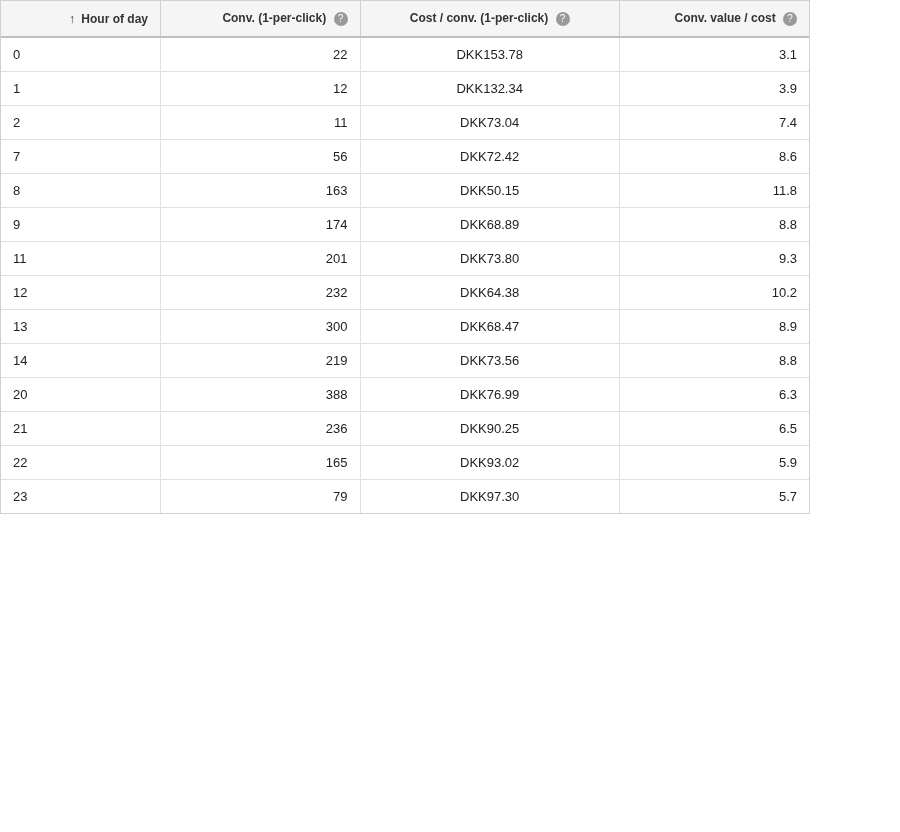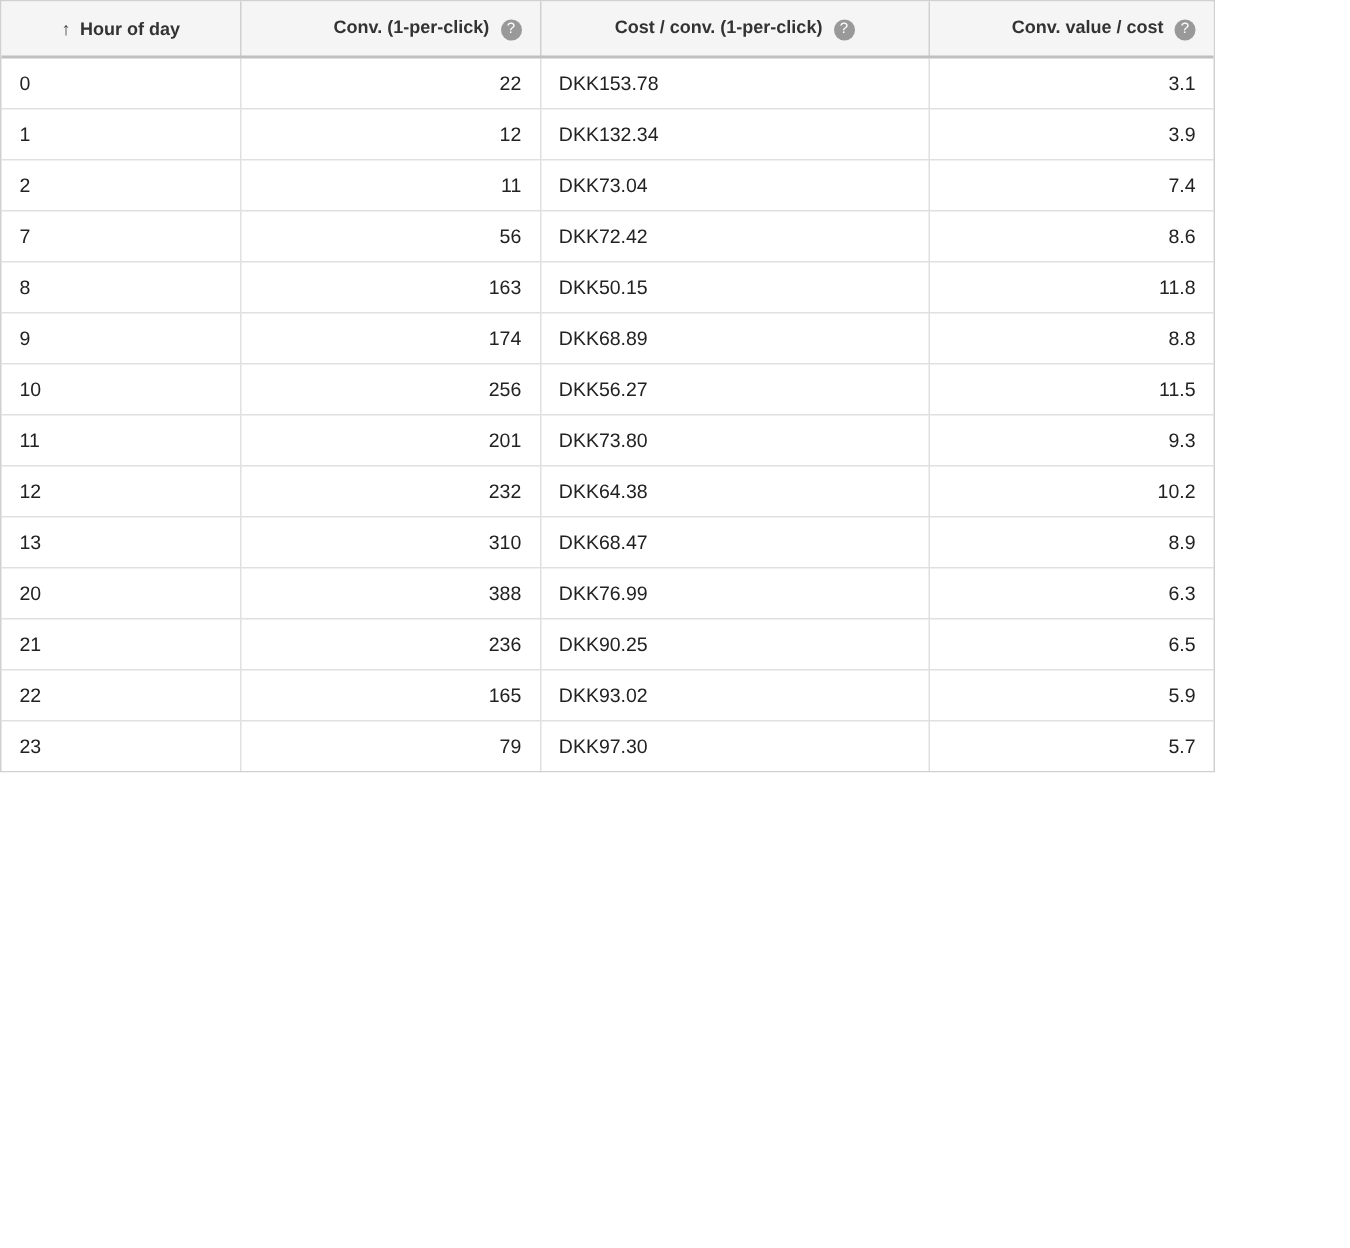--- a/index.html
+++ b/index.html
@@ -27,21 +27,21 @@
       border-collapse: collapse;
     }
 
     thead tr {
       background: #f5f5f5;
       border-bottom: 2px solid #c0c0c0;
     }
 
     th {
       padding: 10px 12px;
-      text-align: center;
+      text-align: right;
       font-weight: bold;
       font-size: 12px;
       color: #333;
       border-right: 1px solid #d0d0d0;
       white-space: nowrap;
     }
 
     th:last-child {
       border-right: none;
     }
@@ -104,21 +104,21 @@
 
     td.col-hour {
       text-align: left;
     }
 
     td.col-conv {
       text-align: right;
     }
 
     td.col-cost {
-      text-align: left;
+      text-align: center;
     }
 
     td.col-value {
       text-align: right;
     }
   </style>
 </head>
 <body>
 
 <div class="table-container">
@@ -174,42 +174,42 @@
           <td class="col-cost">DKK50.15</td>
           <td class="col-value">11.8</td>
         </tr>
         <tr>
           <td class="col-hour">9</td>
           <td class="col-conv">174</td>
           <td class="col-cost">DKK68.89</td>
           <td class="col-value">8.8</td>
         </tr>
         <tr>
-          <td class="col-hour">10</td>
-          <td class="col-conv">256</td>
-          <td class="col-cost">DKK56.27</td>
-          <td class="col-value">11.5</td>
-        </tr>
-        <tr>
           <td class="col-hour">11</td>
           <td class="col-conv">201</td>
           <td class="col-cost">DKK73.80</td>
           <td class="col-value">9.3</td>
         </tr>
         <tr>
           <td class="col-hour">12</td>
           <td class="col-conv">232</td>
           <td class="col-cost">DKK64.38</td>
           <td class="col-value">10.2</td>
         </tr>
         <tr>
           <td class="col-hour">13</td>
-          <td class="col-conv">310</td>
+          <td class="col-conv">300</td>
           <td class="col-cost">DKK68.47</td>
           <td class="col-value">8.9</td>
+        </tr>
+        <tr>
+          <td class="col-hour">14</td>
+          <td class="col-conv">219</td>
+          <td class="col-cost">DKK73.56</td>
+          <td class="col-value">8.8</td>
         </tr>
         <tr>
           <td class="col-hour">20</td>
           <td class="col-conv">388</td>
           <td class="col-cost">DKK76.99</td>
           <td class="col-value">6.3</td>
         </tr>
         <tr>
           <td class="col-hour">21</td>
           <td class="col-conv">236</td>

